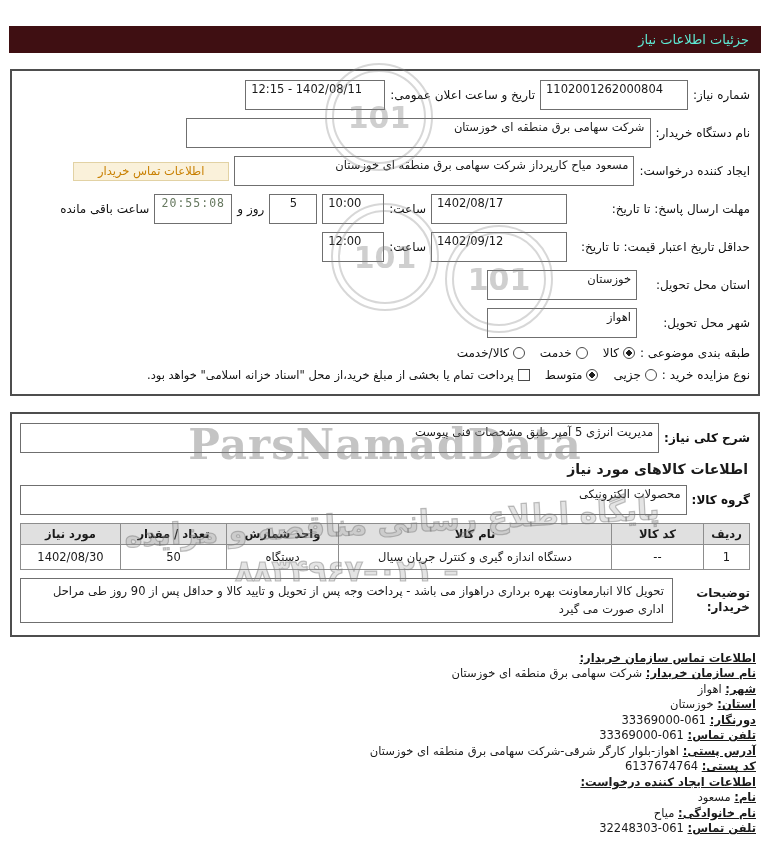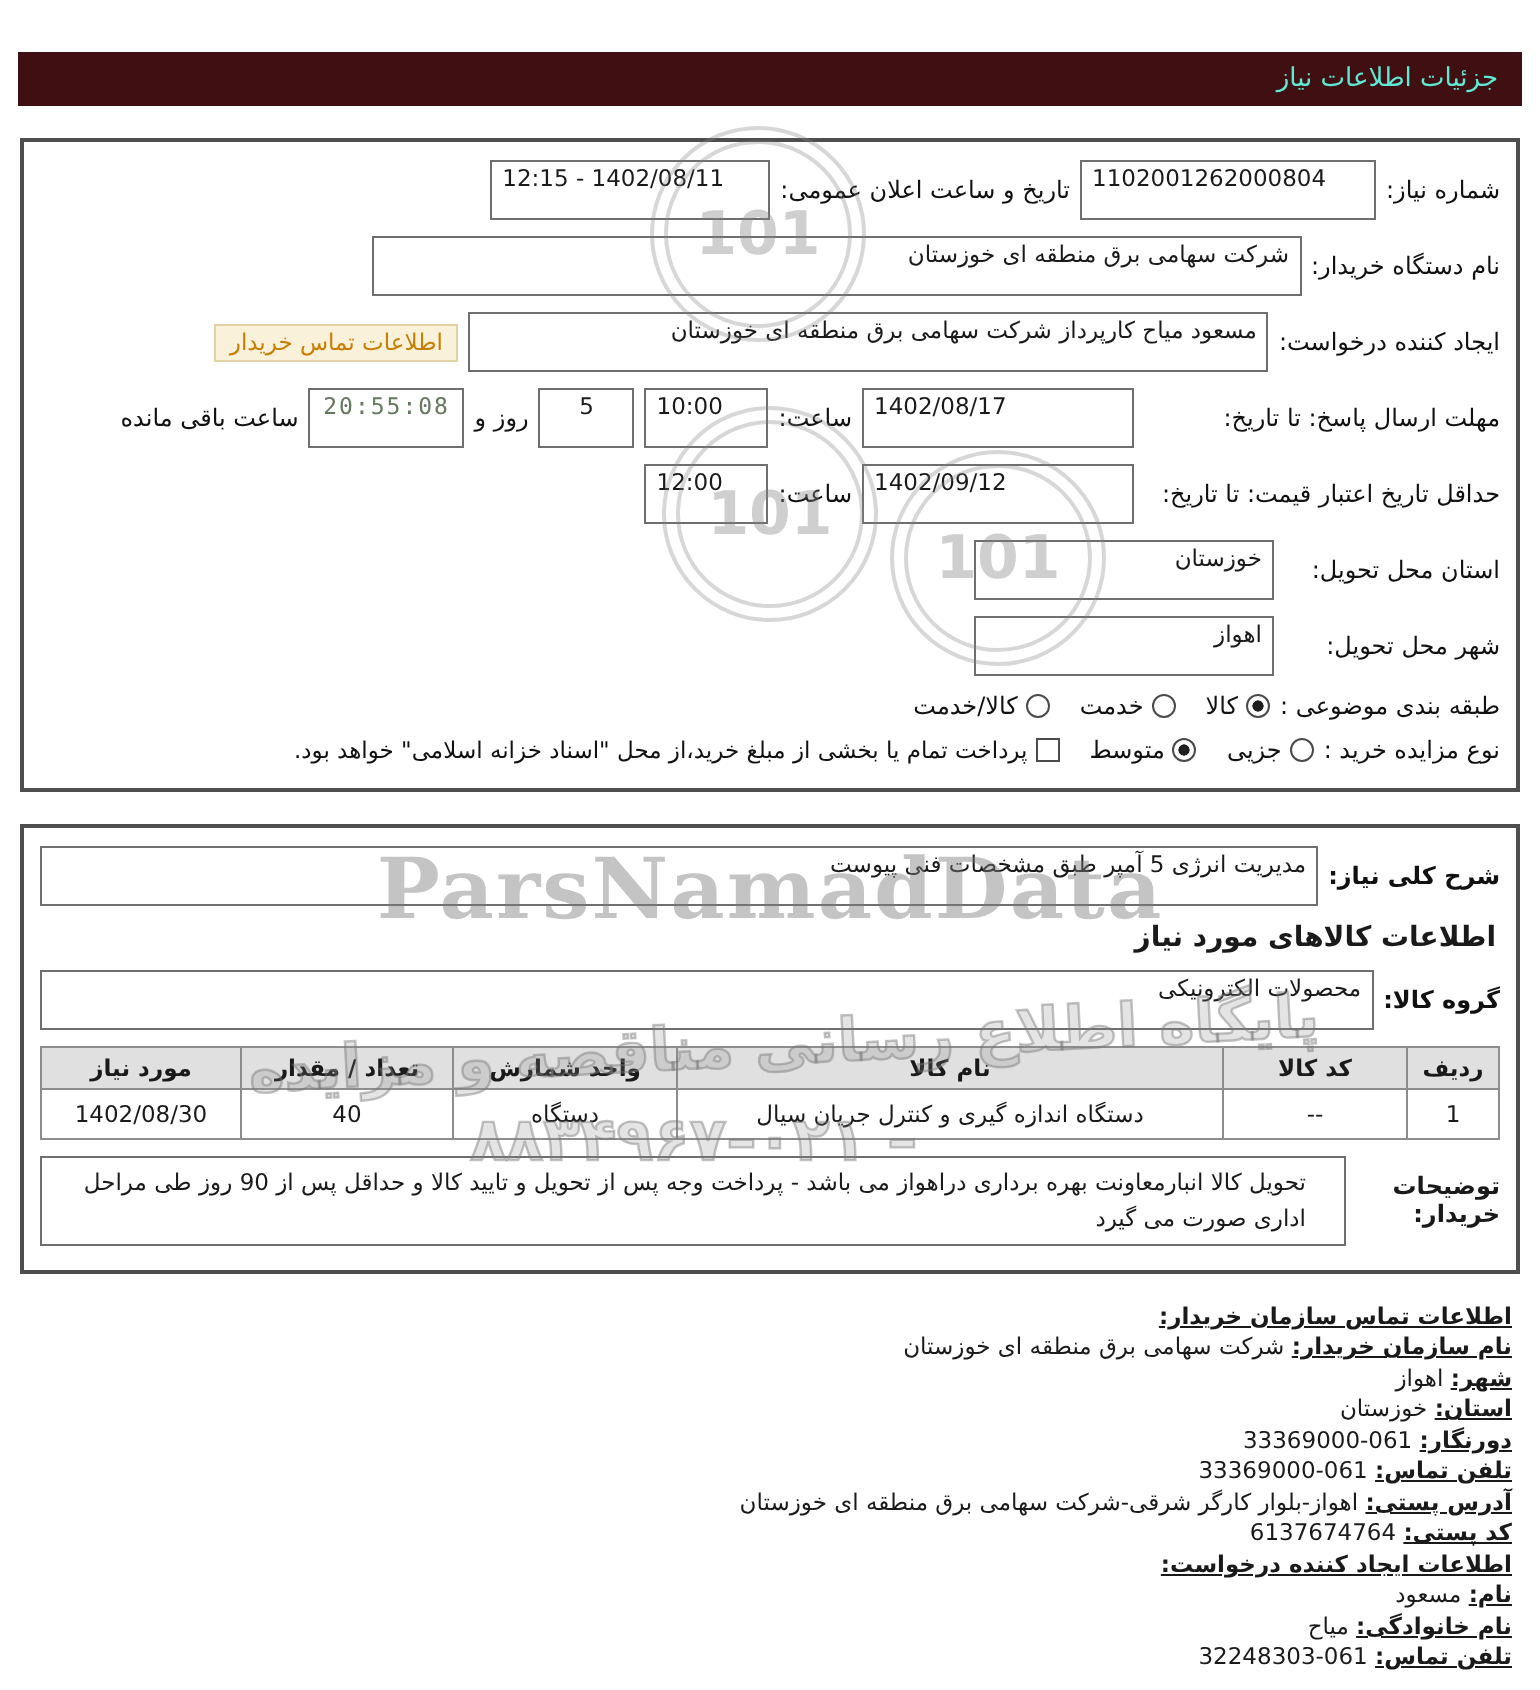--- a/index.html
+++ b/index.html
@@ -65,21 +65,21 @@
     color: #66785f;
     letter-spacing: 1px;
     text-align: center;
   }
   .contact-link {
     color: #c87f00;
     background: #faf1da;
     border: 1px solid #e2d2a4;
     height: 19px;
     line-height: 17px;
-    padding: 0 7px;
+    padding: 0 24px;
     font-size: 11.5px;
     cursor: pointer;
     flex-shrink: 0;
   }
   
   .opt { display: inline-flex; align-items: center; gap: 4px; margin-left: 10px; }
   .radio {
     width: 12px; height: 12px;
     border: 1px solid #4a4a4a;
     border-radius: 50%;
@@ -117,21 +117,21 @@
     padding: 5px 2px;
     text-align: center;
   }
   .notes-row { align-items: center; white-space: normal; }
   .notes-label { width: 72px; font-weight: bold; font-size: 12px; flex-shrink: 0; }
   .notes-box {
     border: 1px solid #6f6f6f;
     flex: 1 1 auto;
     font-size: 11.5px;
     line-height: 1.6;
-    padding: 3px 19px;
+    padding: 3px 8px;
     min-height: 40px;
   }
   
   .contact { margin: 14px 14px 0; font-size: 11.5px; }
   .cline { line-height: 15.5px; }
   .clbl { font-weight: bold; text-decoration: underline; }
   .cval { }
   .cnum { direction: ltr; unicode-bidi: isolate; }
   
   .wm { position: absolute; pointer-events: none; z-index: 40; }
@@ -296,21 +296,21 @@
           <th>تعداد / مقدار</th>
           <th>مورد نیاز</th>
         </tr>
       </thead>
       <tbody>
         <tr>
           <td>1</td>
           <td>--</td>
           <td>دستگاه اندازه گیری و کنترل جریان سیال</td>
           <td>دستگاه</td>
-          <td>40</td>
+          <td>50</td>
           <td class="cnum">1402/08/30</td>
         </tr>
       </tbody>
     </table>
 
     <div class="frow notes-row">
       <span class="notes-label">توضیحات خریدار:</span>
       <span class="notes-box">تحویل کالا انبارمعاونت بهره برداری دراهواز می باشد - پرداخت وجه پس از تحویل و تایید کالا و حداقل پس از 90 روز طی مراحل اداری صورت می گیرد</span>
     </div>
 

